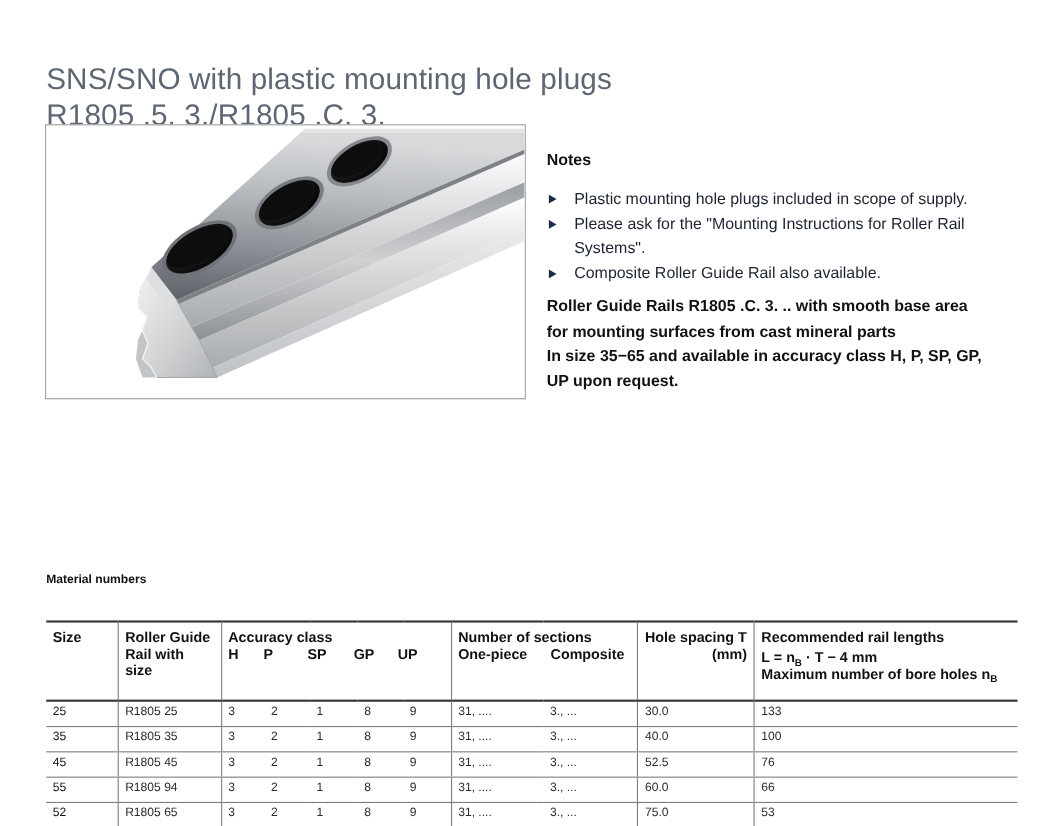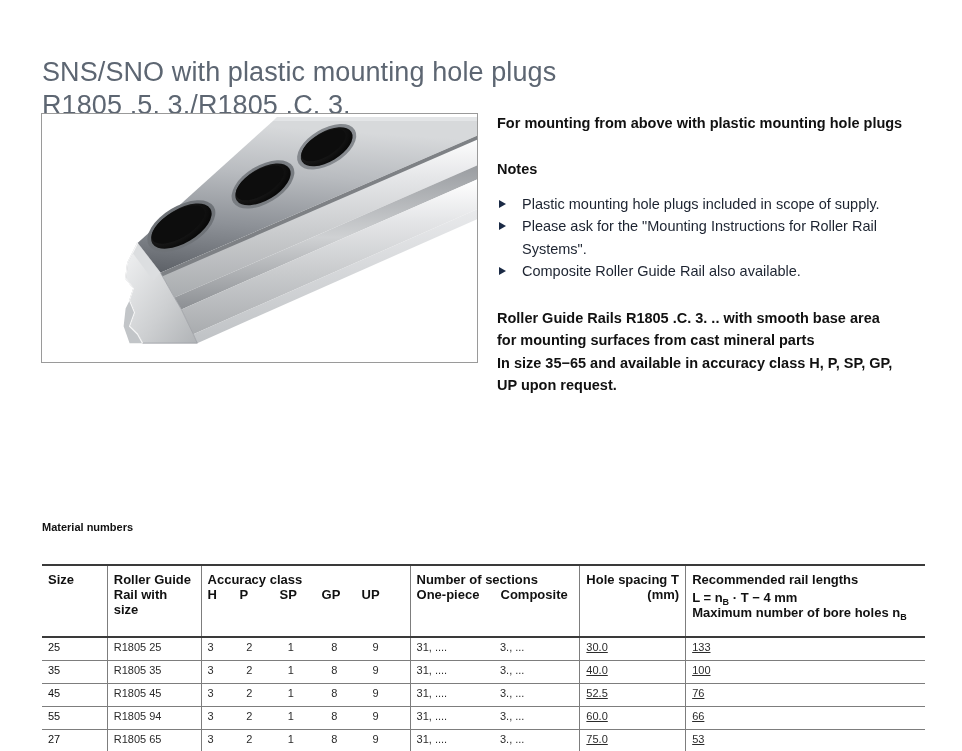--- a/index.html
+++ b/index.html
@@ -72,21 +72,21 @@
   ul.notes li .bullet-arrow {
     position: absolute;
     left: 2px;
     top: 7px;
     width: 0; height: 0;
     border-left: 7px solid #1b2a45;
     border-top: 4.5px solid transparent;
     border-bottom: 4.5px solid transparent;
   }
   .sub-block {
-    margin-top: 24px;
+    margin-top: 8px;
     font-size: 14.5px;
     line-height: 22.5px;
     font-weight: bold;
     color: #111111;
   }
   .sub-block div { display: block; }
 
   
   .table-caption {
     position: absolute;
@@ -122,21 +122,21 @@
     padding: 6px 6px 4px 6px;
   }
   .mat-table tbody td {
     border-bottom: 1px solid #7d7d7d;
     height: 23px;
     padding: 3px 6px 2px 6px;
     font-size: 11px;
   }
   .mat-table tbody tr:last-child td { border-bottom: 2.5px solid #3a3a3a; }
   .vl { border-left: 1px solid #7d7d7d !important; }
-  .num { text-align: center; text-decoration: underline; }
+  .num { text-align: center; }
   .sz { font-weight: bold; color: #111111; }
   .hdr-stack { height: 100%; display: flex; flex-direction: column; justify-content: space-between; }
   .hdr-top { }
   .hdr-bot { font-weight: bold; }
   .acc-row { display: flex; }
   .acc-row > span { display: inline-block; }
   sub { font-size: 9px; vertical-align: baseline; position: relative; top: 3px; }
 </style>
 </head>
 <body>
@@ -218,21 +218,20 @@
     </g>
     <g>
       <ellipse cx="286" cy="33" rx="33" ry="18" transform="rotate(-31 286 33)" fill="#868a8f"></ellipse>
       <ellipse cx="286" cy="33" rx="29" ry="15" transform="rotate(-31 286 33)" fill="url(#plugG)"></ellipse>
       <ellipse cx="284" cy="30" rx="25" ry="11.5" transform="rotate(-31 286 33)" fill="#0d0d0d"></ellipse>
     </g>
   </svg>
 </div>
 
 <div class="right-col">
-  <p class="lead-heading">For mounting from above with plastic mounting hole plugs</p>
 
   <div class="notes-heading">Notes</div>
 
   <ul class="notes">
     <li>
       <span class="bullet-arrow"></span>
       <span>Plastic mounting hole plugs included in scope of supply.</span>
     </li>
     <li>
       <span class="bullet-arrow"></span>
@@ -367,21 +366,21 @@
       <td>2</td>
       <td>1</td>
       <td>8</td>
       <td>9</td>
       <td class="vl">31, ....</td>
       <td>3., ...</td>
       <td class="vl num">60.0</td>
       <td class="vl num">66</td>
     </tr>
     <tr>
-      <td class="sz">27</td>
+      <td class="sz">52</td>
       <td class="vl">R1805 65</td>
       <td class="vl">3</td>
       <td>2</td>
       <td>1</td>
       <td>8</td>
       <td>9</td>
       <td class="vl">31, ....</td>
       <td>3., ...</td>
       <td class="vl num">75.0</td>
       <td class="vl num">53</td>

